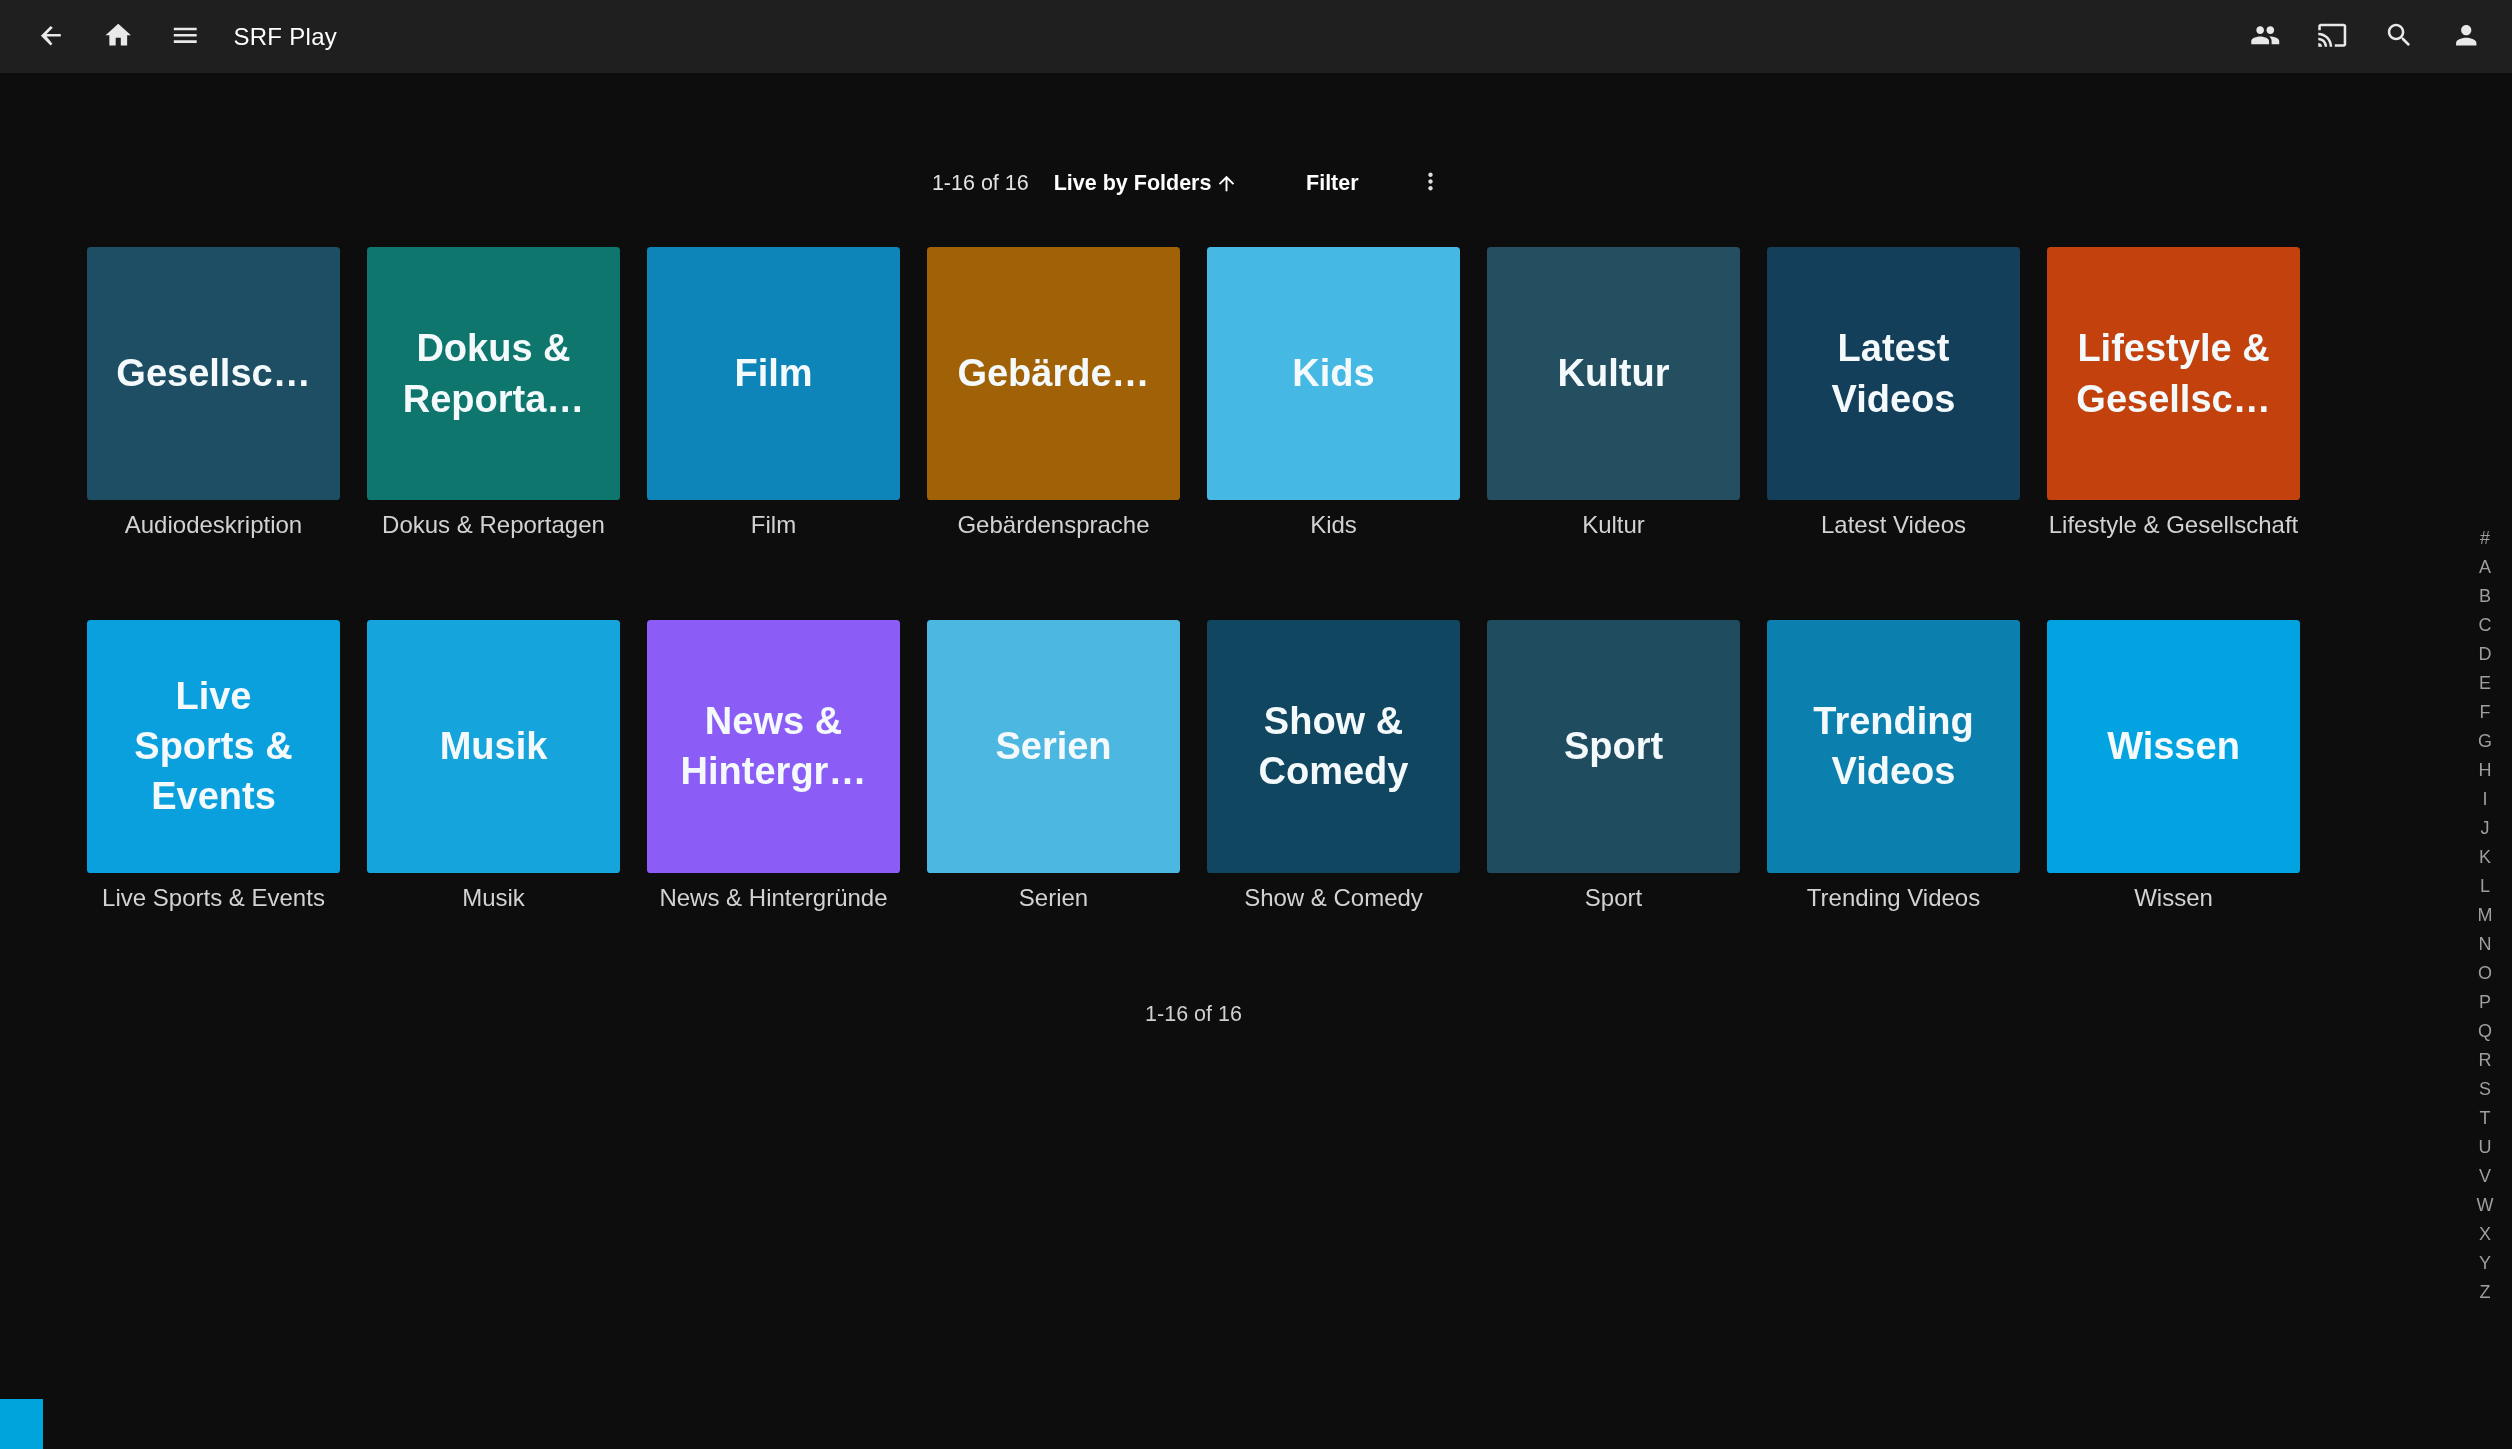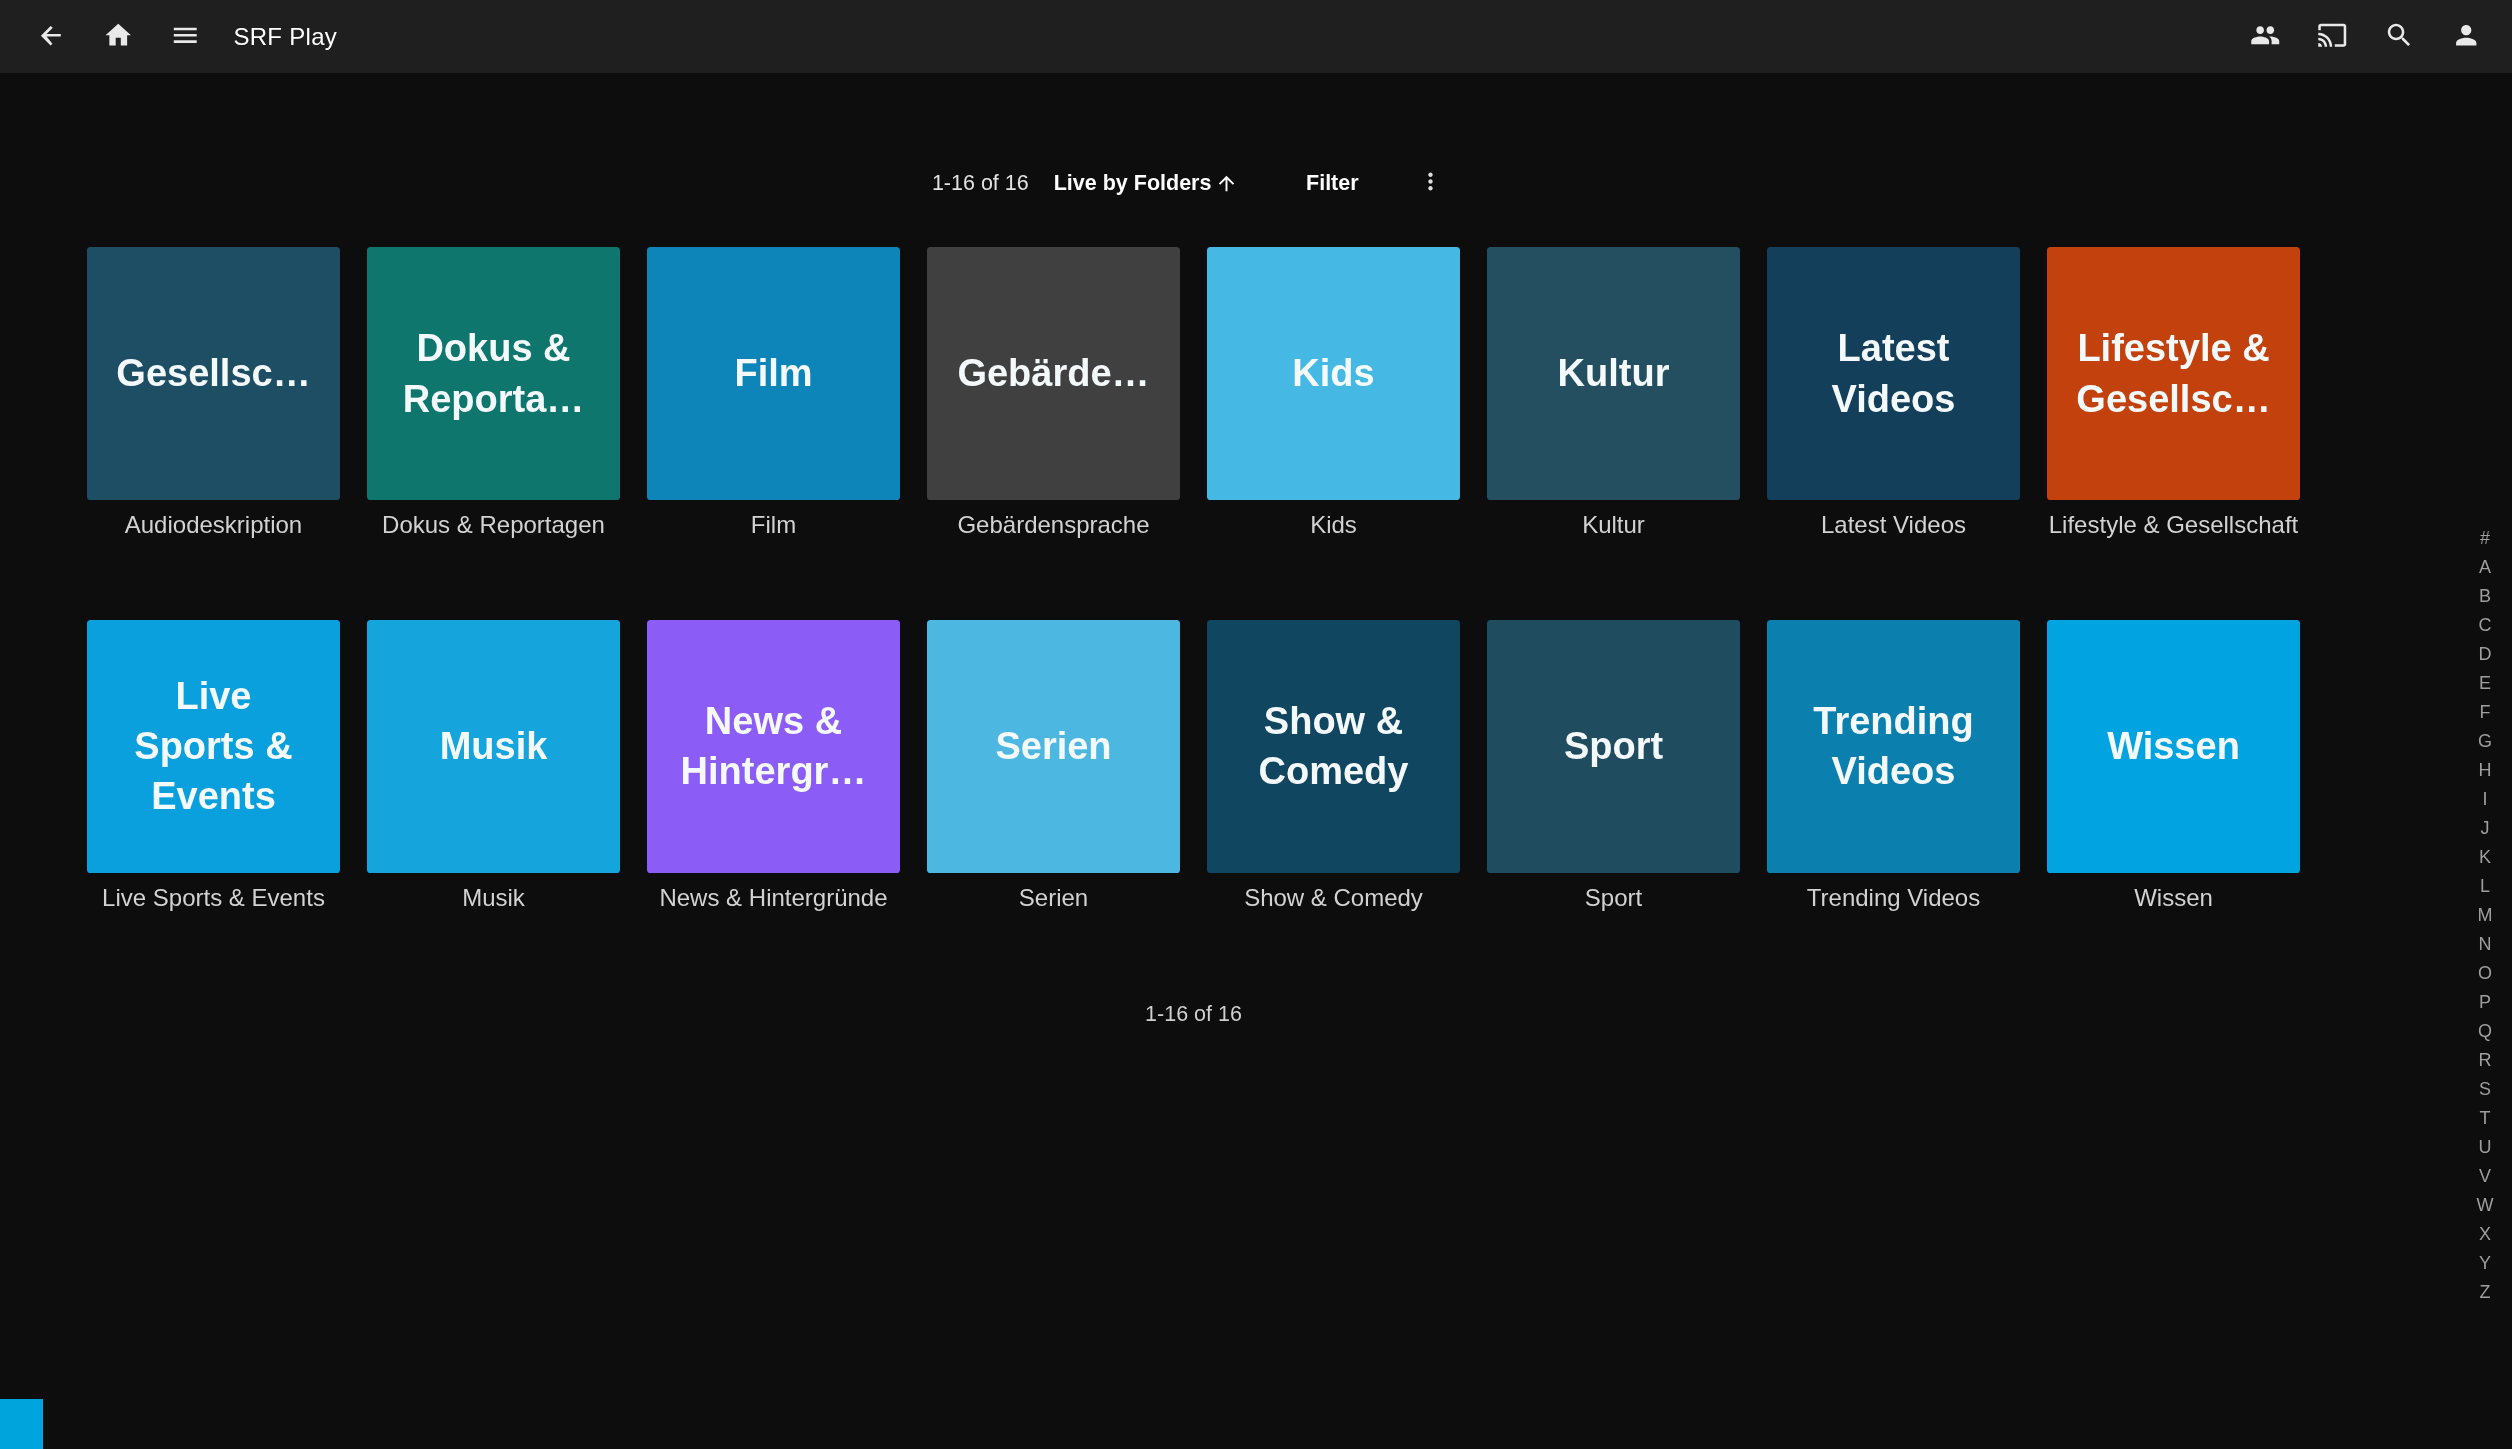--- a/index.html
+++ b/index.html
@@ -226,21 +226,21 @@
     </div>
     <div class="caption">Dokus &amp; Reportagen</div>
   </div>
       <div class="cell">
     <div class="tile" style="background-color: rgb(13, 133, 184);">
       <div class="tile-title">Film</div>
     </div>
     <div class="caption">Film</div>
   </div>
       <div class="cell">
-    <div class="tile" style="background-color: #404040;">
+    <div class="tile" style="background-color: #a16207;">
       <div class="tile-title">Gebärde…</div>
     </div>
     <div class="caption">Gebärdensprache</div>
   </div>
       <div class="cell">
     <div class="tile" style="background-color: rgb(69, 184, 227);">
       <div class="tile-title">Kids</div>
     </div>
     <div class="caption">Kids</div>
   </div>

